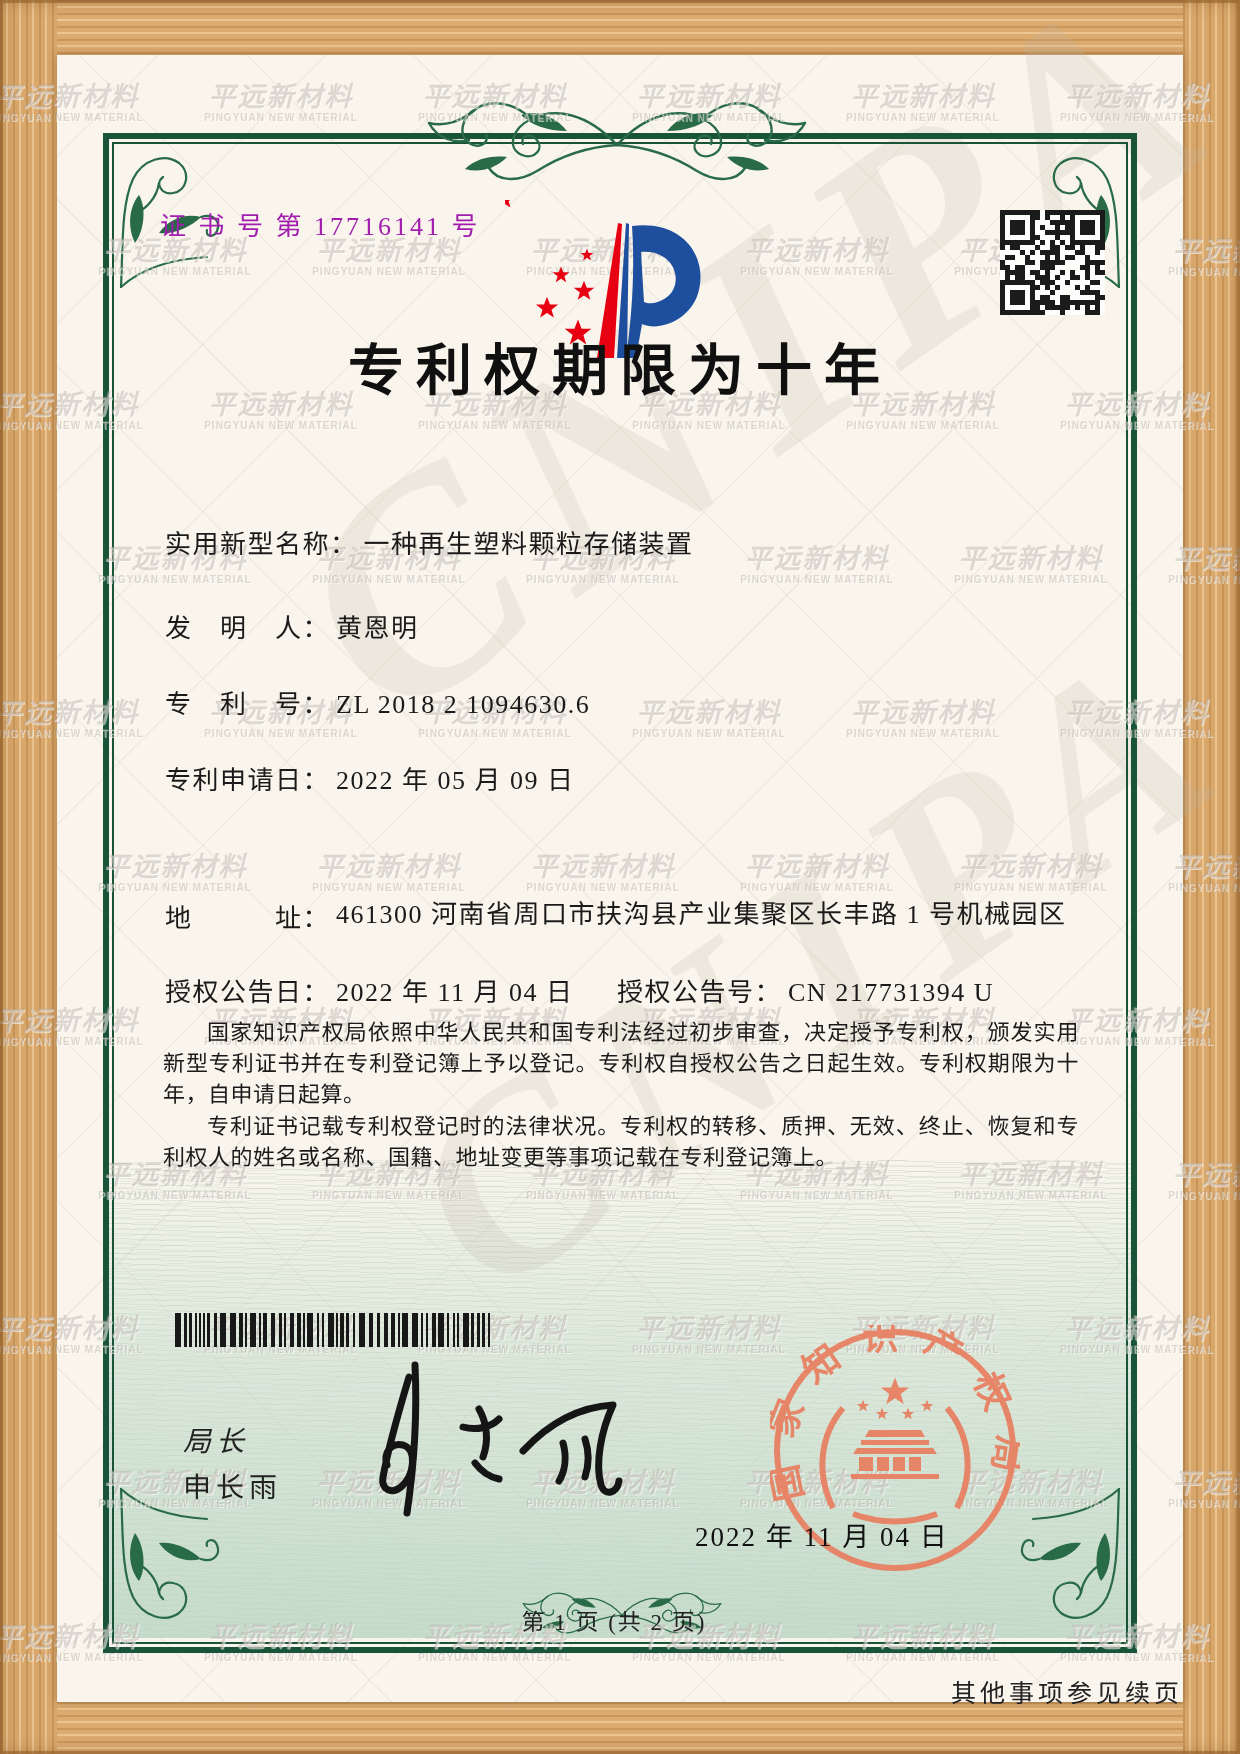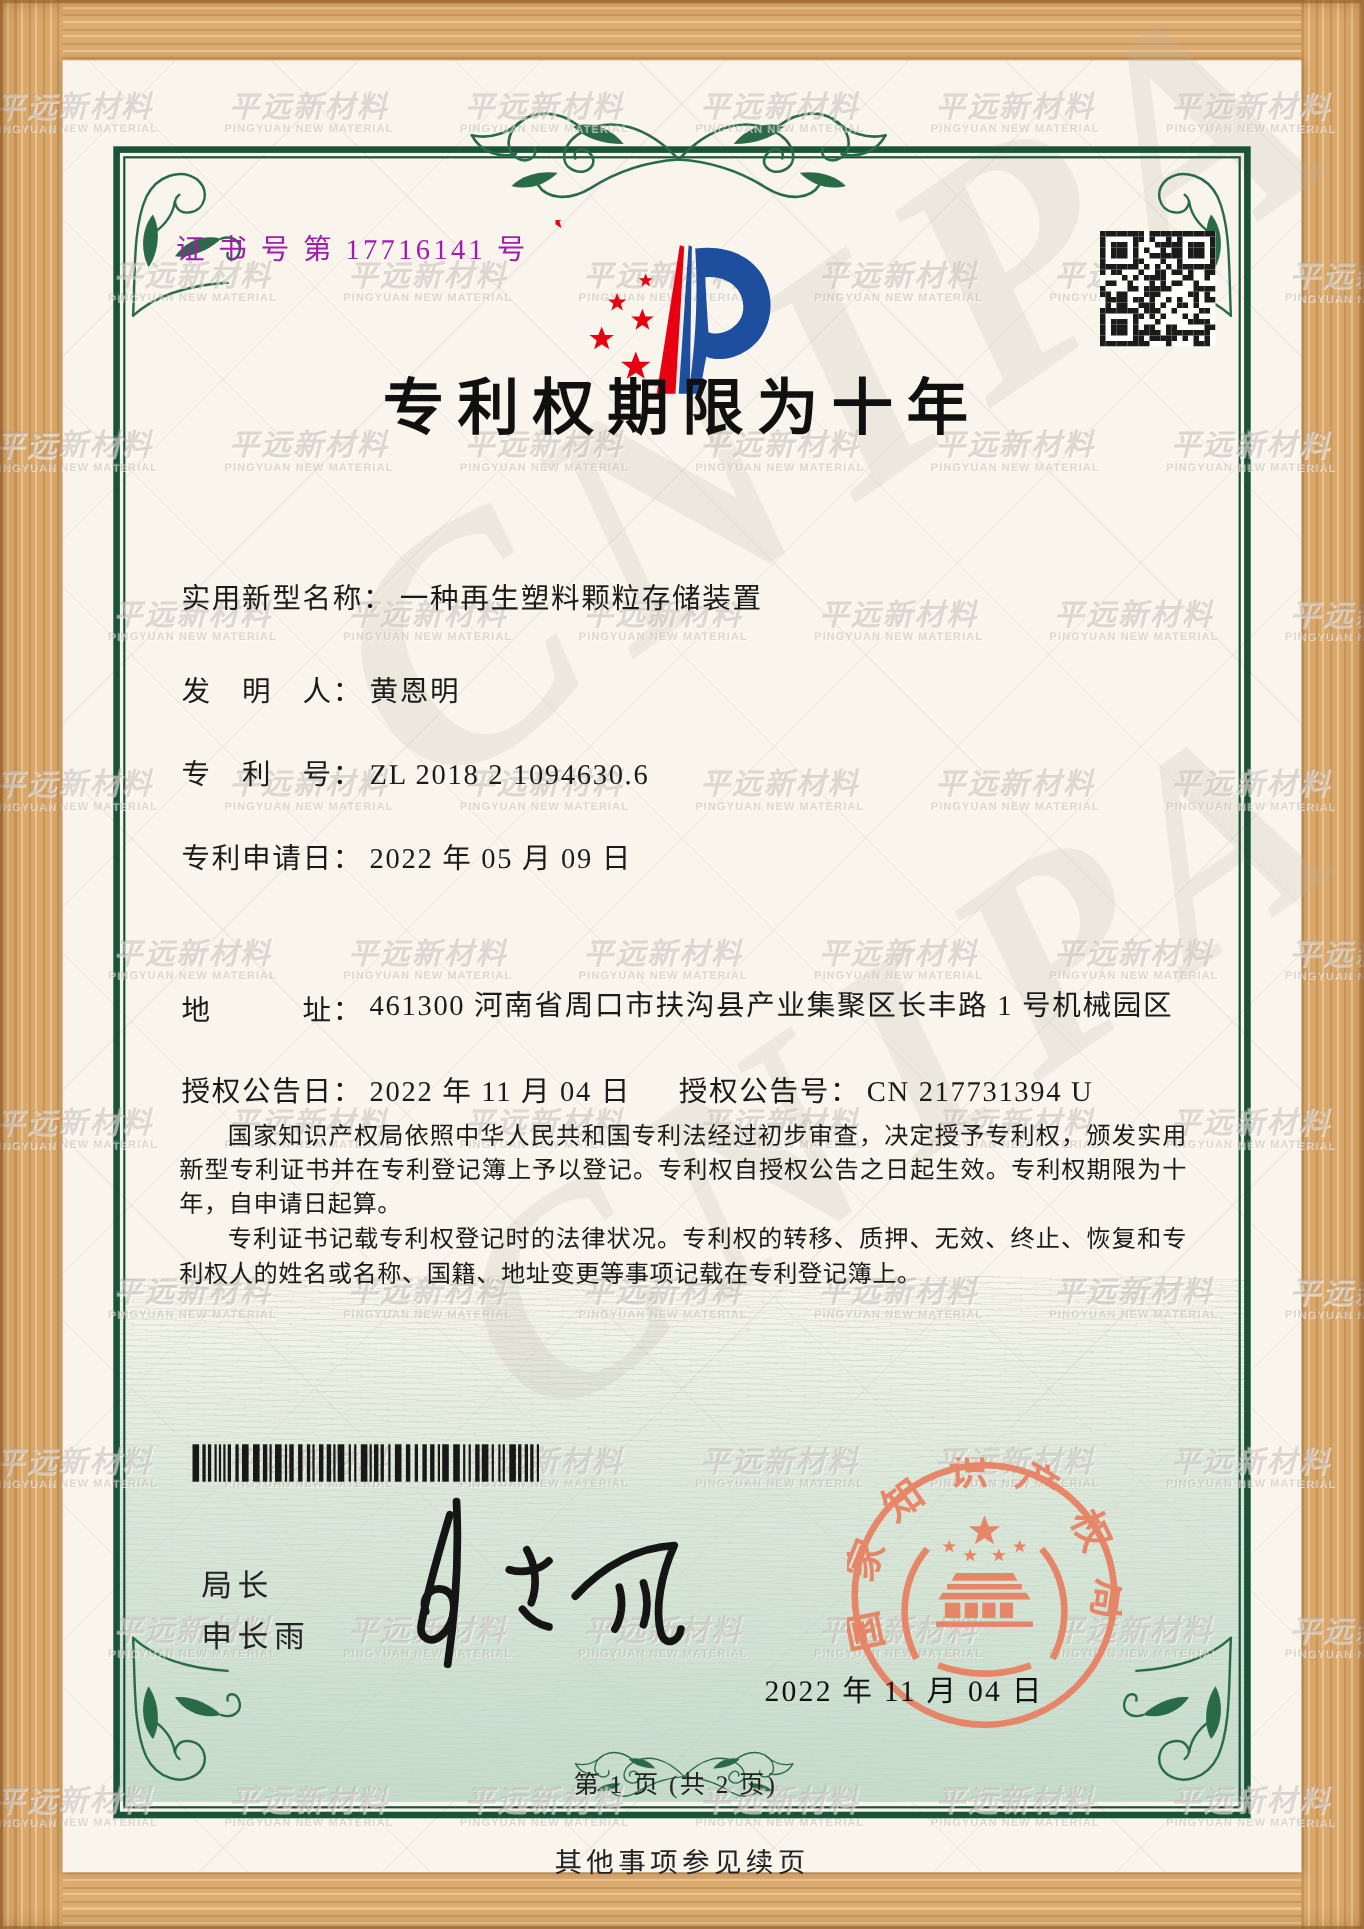--- a/index.html
+++ b/index.html
@@ -54,28 +54,28 @@
   .title{position:absolute;left:0;width:1126px;top:270px;text-align:center;
          font-size:56px;font-weight:bold;letter-spacing:12px;color:#101010;}
   .field-row{position:absolute;left:108px;font-size:26px;color:#1a1a1a;letter-spacing:1.5px;white-space:nowrap;}
   .field-row .val{margin-left:6px;}
   .addr-val{display:inline-block;white-space:normal;width:790px;vertical-align:top;line-height:1.35;}
   .paras{position:absolute;left:106px;top:962px;width:916px;}
   .paras p{margin:0;font-size:22px;line-height:1.42;text-align:justify;text-indent:2em;color:#1a1a1a;letter-spacing:.5px;}
   .barcode{position:absolute;left:118px;top:1258px;width:320px;height:34px;}
   .barcode .bar{position:absolute;top:0;height:34px;background:#181818;}
   .issuer-role{position:absolute;left:126px;top:1364px;font-family:"Liberation Sans","DejaVu Sans",sans-serif;
-               font-size:28px;letter-spacing:5px;color:#222;}
+               font-size:28px;letter-spacing:5px;color:#222;font-style:italic;}
   .issuer-name{position:absolute;left:126px;top:1410px;font-family:"Liberation Sans","DejaVu Sans",sans-serif;
                font-size:28px;letter-spacing:5px;color:#222;}
   .signature{position:absolute;left:300px;top:1300px;}
   .seal{position:absolute;left:713px;top:1270px;width:250px;height:250px;opacity:.93;}
   .seal-date{position:absolute;left:638px;top:1460px;font-size:27px;letter-spacing:2px;color:#111;}
   .page-info{position:absolute;left:46px;top:1548px;width:1022px;text-align:center;font-size:23px;letter-spacing:2px;color:#222;}
-  .bottom-note{position:absolute;left:0;top:1618px;width:1126px;text-align:center;font-size:25px;letter-spacing:4px;color:#222;}
+  .bottom-note{position:absolute;left:0;top:1618px;width:1126px;text-align:right;font-size:25px;letter-spacing:4px;color:#222;}
 </style>
 </head>
 <body>
 
 <div class="page">
 
   <div class="frame">
     <div class="frame-side frame-top"></div>
     <div class="frame-side frame-bottom"></div>
     <div class="frame-side frame-left"></div>

